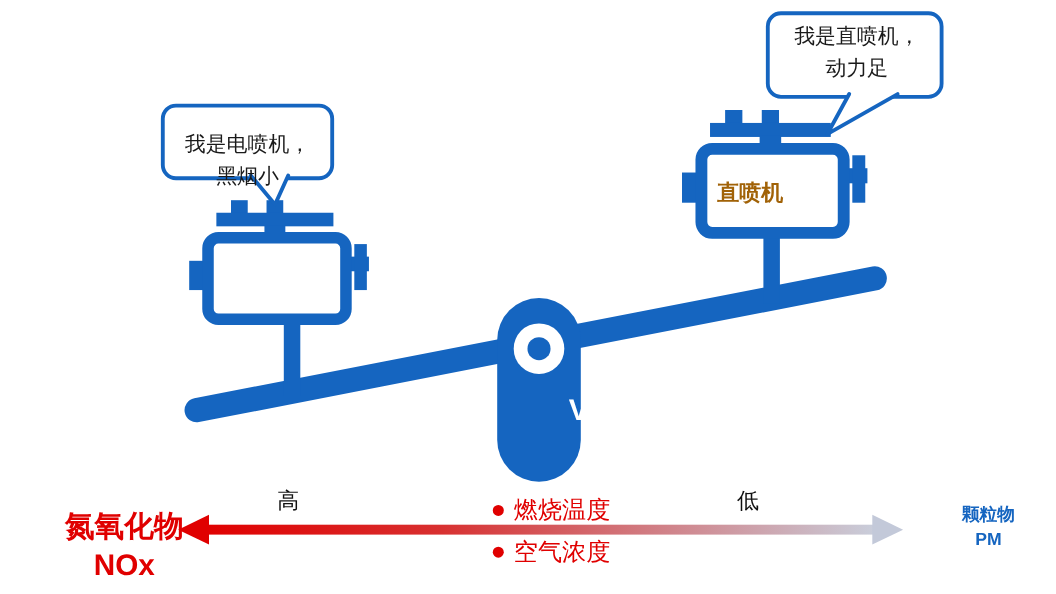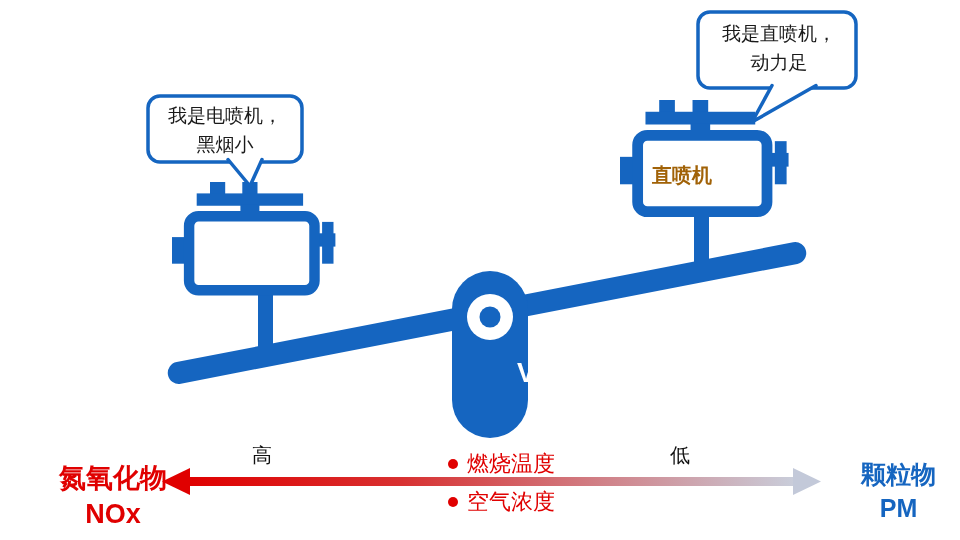--- a/index.html
+++ b/index.html
@@ -12,21 +12,21 @@
   .txt{white-space:nowrap;}
   .bubble-text{width:150px;text-align:center;font-size:19px;line-height:1.5;color:#1a1a1a;}
   .engine-label{width:100px;font-size:20px;font-weight:bold;color:#a16207;}
   .vs-label{width:76px;text-align:center;font-size:27px;font-weight:bold;color:#ffffff;letter-spacing:1px;}
   .scale-label{width:44px;text-align:center;font-size:20px;color:#111111;}
   .factor-row{display:flex;align-items:center;gap:9px;}
   .factor-dot{width:10px;height:10px;border-radius:50%;background:#E00000;flex:0 0 auto;}
   .factor-text{font-size:22px;color:#E00000;}
   .endpoint{text-align:center;font-weight:bold;line-height:1.35;}
   .endpoint-left{width:110px;color:#E00000;font-size:27px;}
-  .endpoint-right{width:105px;color:#1565C0;font-size:25px;}
+  .endpoint-right{width:105px;color:#1565C0;font-size:16px;}
 </style>
 </head>
 <body>
 
 <div class="stage">
 
   <svg width="960" height="540" viewBox="0 0 960 540">
     <defs>
       <linearGradient id="axisGrad" x1="0" y1="0" x2="1" y2="0">
         <stop offset="0" stop-color="#E00000"></stop>
@@ -66,21 +66,21 @@
       <path d="M 772 85.5 L 752 122 L 816 85.5" fill="#ffffff" stroke="#1565C0" stroke-width="3.5" stroke-linejoin="round" stroke-linecap="round"></path>
     </g>
 
     <g>
       <rect x="186" y="477" width="610" height="9" fill="url(#axisGrad)"></rect>
       <polygon points="162,481.5 190,468 190,495" fill="#E00000"></polygon>
       <polygon points="821,481.5 793,468 793,495" fill="#C3C9D9"></polygon>
     </g>
   </svg>
 
-  <div class="abs bubble-text" style="left:150px;top:102px;">
+  <div class="abs bubble-text" style="left:150px;top:118px;">
     <div>我是电喷机，</div>
     <div>黑烟小</div>
   </div>
 
   <div class="abs bubble-text" style="left:702px;top:20px;width:154px;">
     <div>我是直喷机，</div>
     <div>动力足</div>
   </div>
 
 

